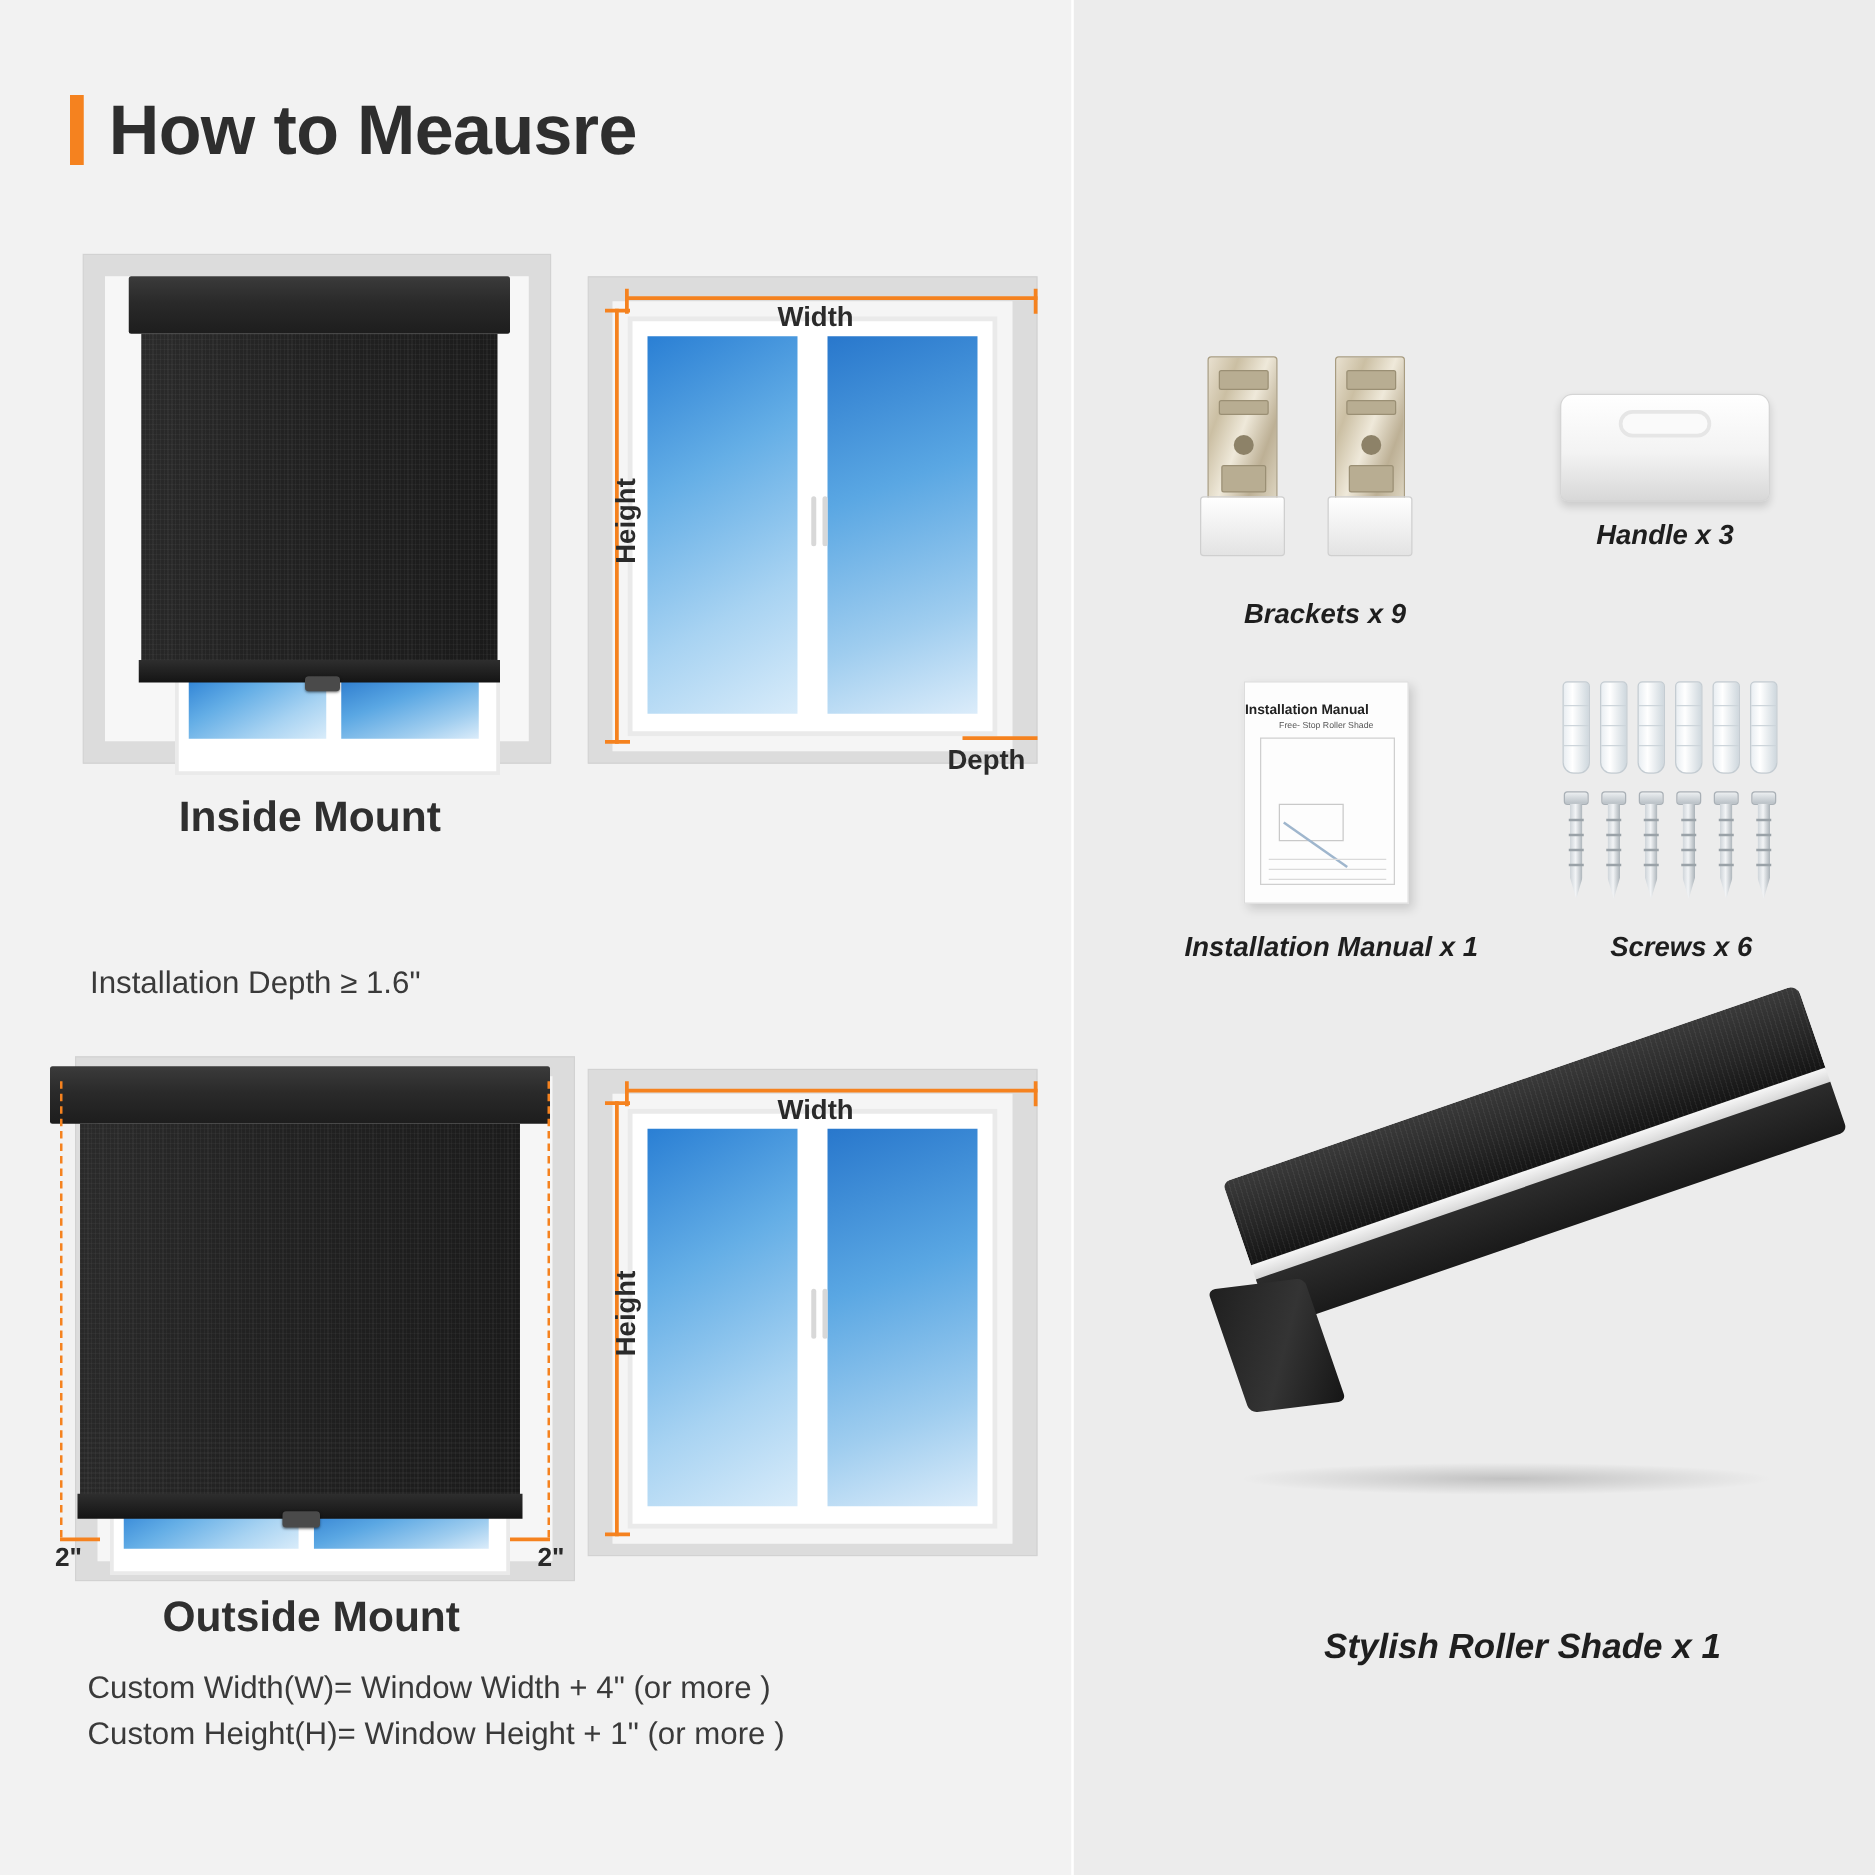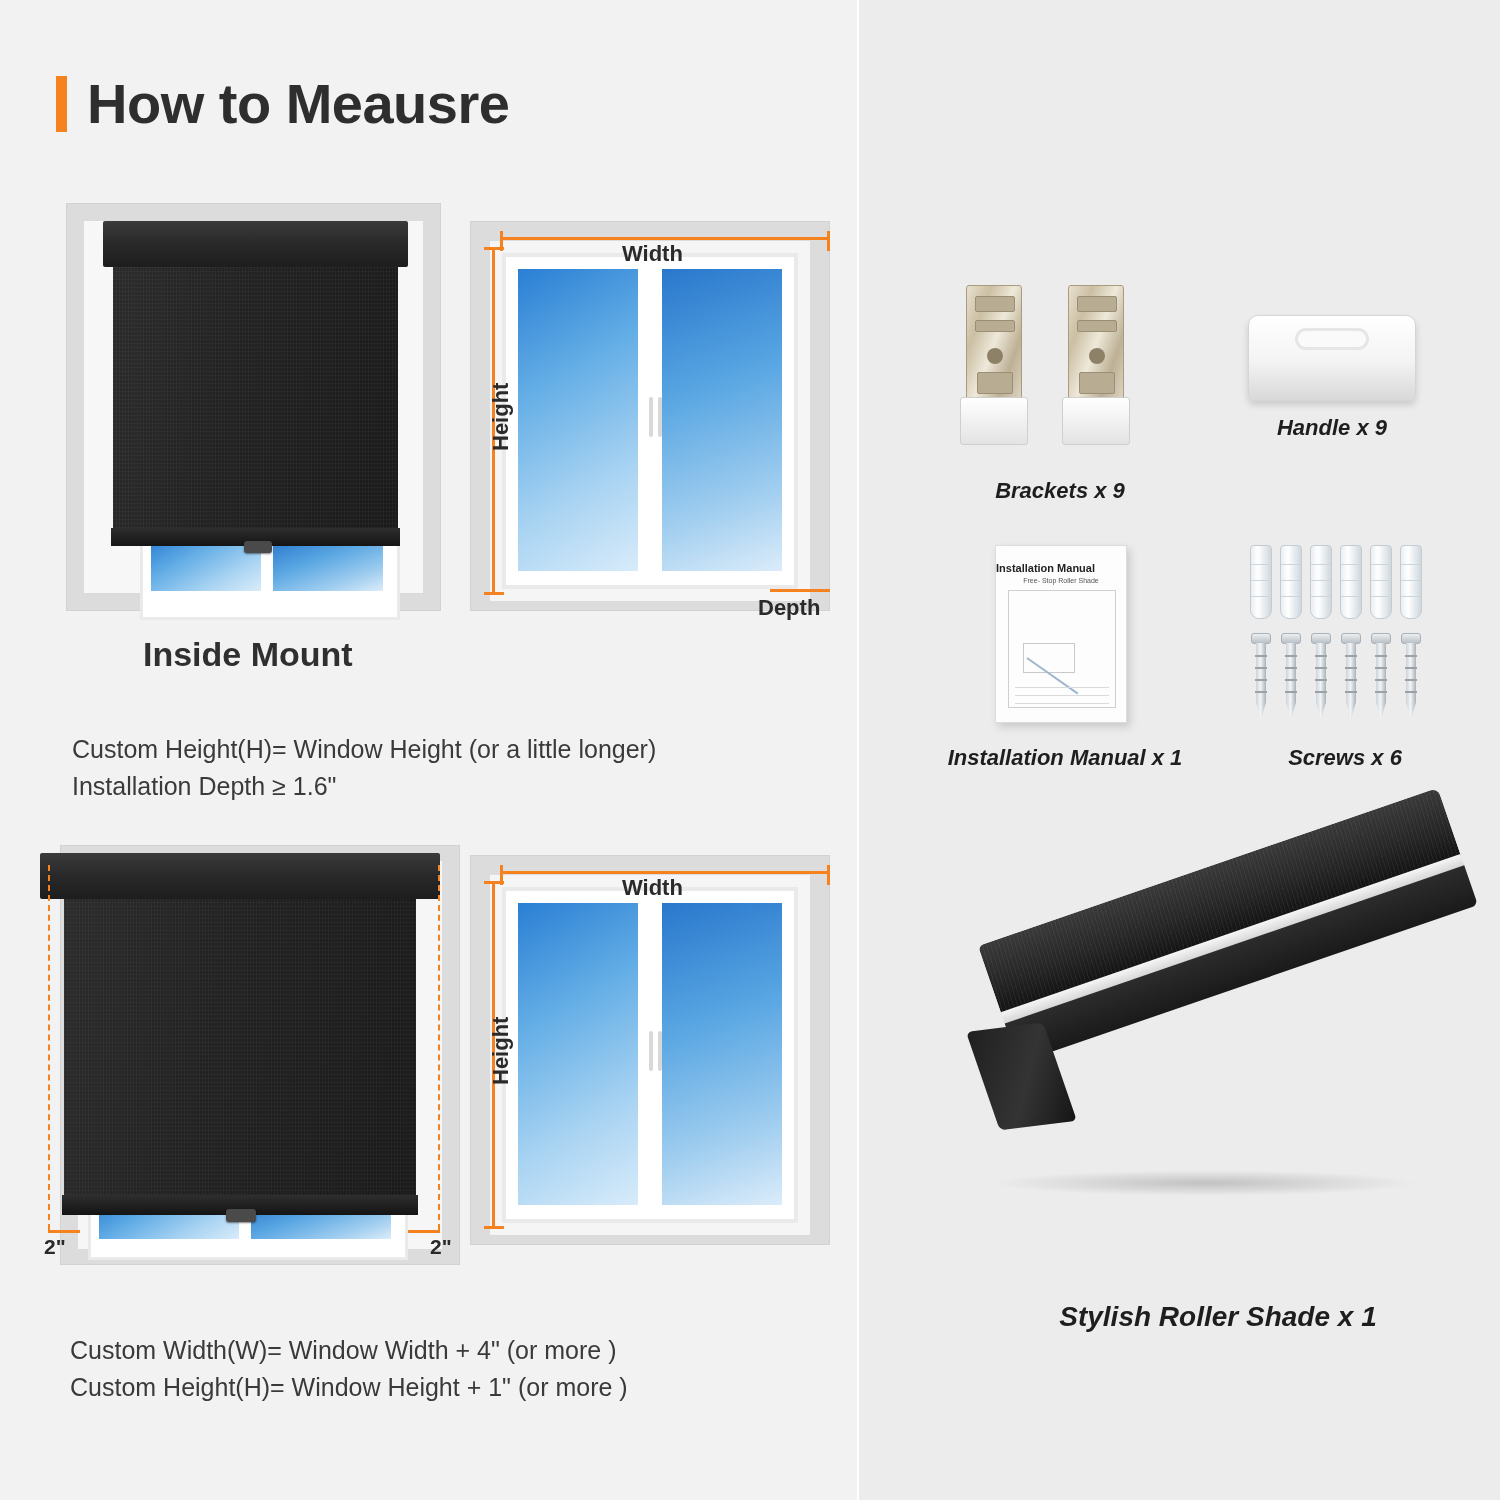--- a/index.html
+++ b/index.html
@@ -265,21 +265,20 @@
     <div class="dim-line" style="left:22px; top:44px; width:3px; height:348px;"></div>
     <div class="brk" style="left:14px; top:44px; width:20px; height:3px;"></div>
     <div class="brk" style="left:14px; top:389px; width:20px; height:3px;"></div>
     <div class="dim-label vert" style="left:18px; top:248px;">Height</div>
 
     <div class="dim-line" style="left:300px; top:386px; width:60px; height:3px;"></div>
     <div class="dim-label" style="left:288px; top:392px;">Depth</div>
   </div>
 
   <div class="mount-title" style="left:143px; top:635px;">Inside Mount</div>
-  <div class="spec-line" style="left:72px; top:735px;">Custom Height(H)= Window Height (or a little longer)</div>
   <div class="spec-line" style="left:72px; top:772px;">Installation Depth ≥ 1.6"</div>
 
   <div class="shade-fig" style="left:30px; top:845px; width:430px; height:420px;">
     <div class="wallbox" style="left:30px; top:0; width:400px; height:420px; background:#dcdcdc;"></div>
     <div class="wall-inner" style="left:48px; top:16px; width:364px; height:388px; background:#f6f6f6;"></div>
 
     <div class="win-frame" style="left:58px; top:345px; width:320px; height:70px;">
       <div class="win-pane" style="left:8px; top:8px; width:140px; height:38px;"></div>
       <div class="win-pane alt" style="left:160px; top:8px; width:140px; height:38px;"></div>
       <div class="win-mullion" style="left:148px; top:4px; width:12px; height:48px;"></div>
@@ -314,20 +313,21 @@
     <div class="brk" style="left:30px; top:20px; width:3px; height:20px;"></div>
     <div class="brk" style="left:357px; top:20px; width:3px; height:20px;"></div>
     <div class="dim-label" style="left:152px; top:30px;">Width</div>
 
     <div class="dim-line" style="left:22px; top:36px; width:3px; height:348px;"></div>
     <div class="brk" style="left:14px; top:36px; width:20px; height:3px;"></div>
     <div class="brk" style="left:14px; top:381px; width:20px; height:3px;"></div>
     <div class="dim-label vert" style="left:18px; top:240px;">Height</div>
   </div>
 
+  <div class="mount-title" style="left:130px; top:1275px;">Outside Mount</div>
   <div class="spec-line" style="left:70px; top:1336px;">Custom Width(W)= Window Width + 4" (or more )</div>
   <div class="spec-line" style="left:70px; top:1373px;">Custom Height(H)= Window Height + 1" (or more )</div>
 
   <div class="item" style="left:960px; top:285px; width:200px; height:170px;">
     <div class="bracket" style="left:0; top:0;">
       <div class="b-body">
         <div class="b-slot" style="left:8px; top:10px; width:40px; height:16px;"></div>
         <div class="b-slot" style="left:8px; top:34px; width:40px; height:12px;"></div>
         <div class="b-hole" style="left:20px; top:62px; width:16px; height:16px;"></div>
         <div class="b-slot" style="left:10px; top:86px; width:36px; height:22px;"></div>
@@ -344,21 +344,21 @@
       <div class="b-base"></div>
     </div>
   </div>
   <div class="pkg-caption" style="left:940px; top:478px; width:240px;">Brackets x 9</div>
 
   <div class="item" style="left:1248px; top:315px;">
     <div class="handle">
       <div class="grip"></div>
     </div>
   </div>
-  <div class="pkg-caption" style="left:1222px; top:415px; width:220px;">Handle x 9</div>
+  <div class="pkg-caption" style="left:1222px; top:415px; width:220px;">Handle x 3</div>
 
   <div class="item" style="left:995px; top:545px;">
     <div class="manual">
       <div class="m-title">Installation Manual</div>
       <div class="m-sub">Free- Stop Roller Shade</div>
       <div class="m-box">
         <div class="m-fig"></div>
         <div class="m-diag"></div>
         <div class="m-row" style="top:96px;"></div>
         <div class="m-row" style="top:104px;"></div>

